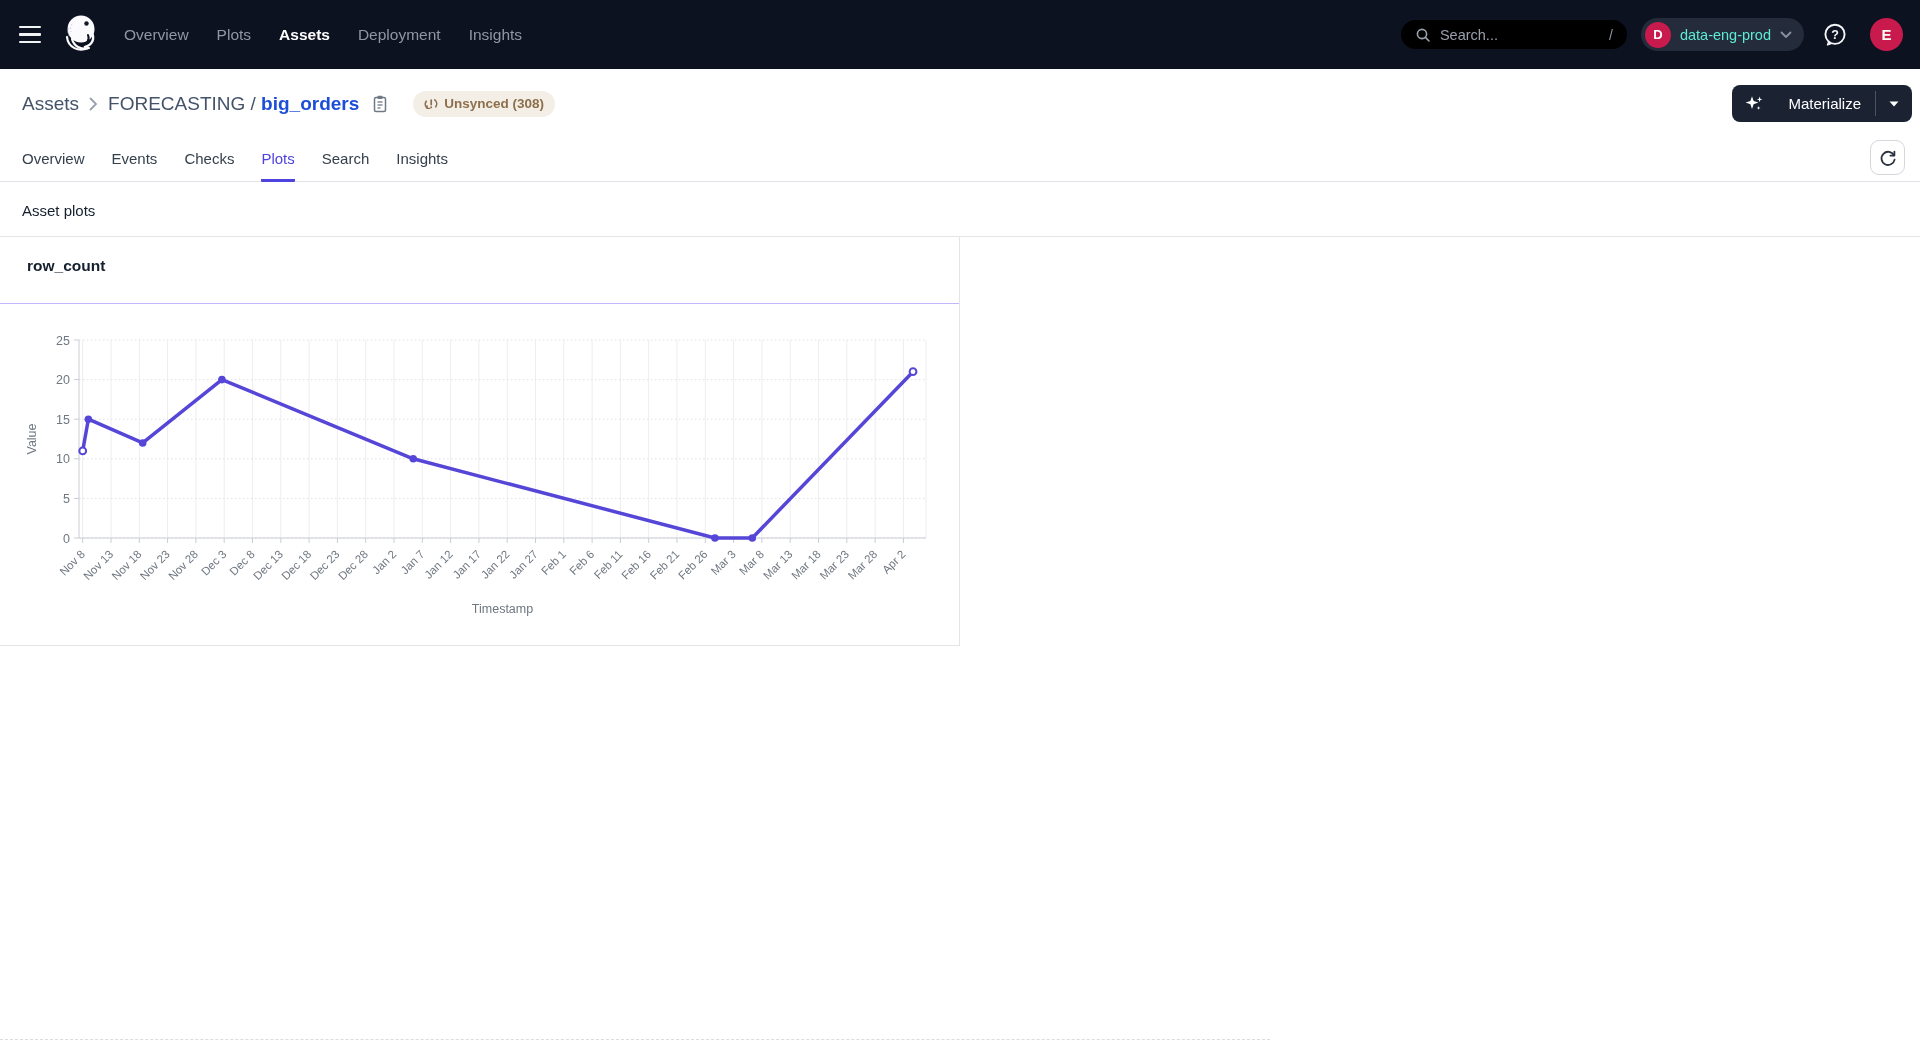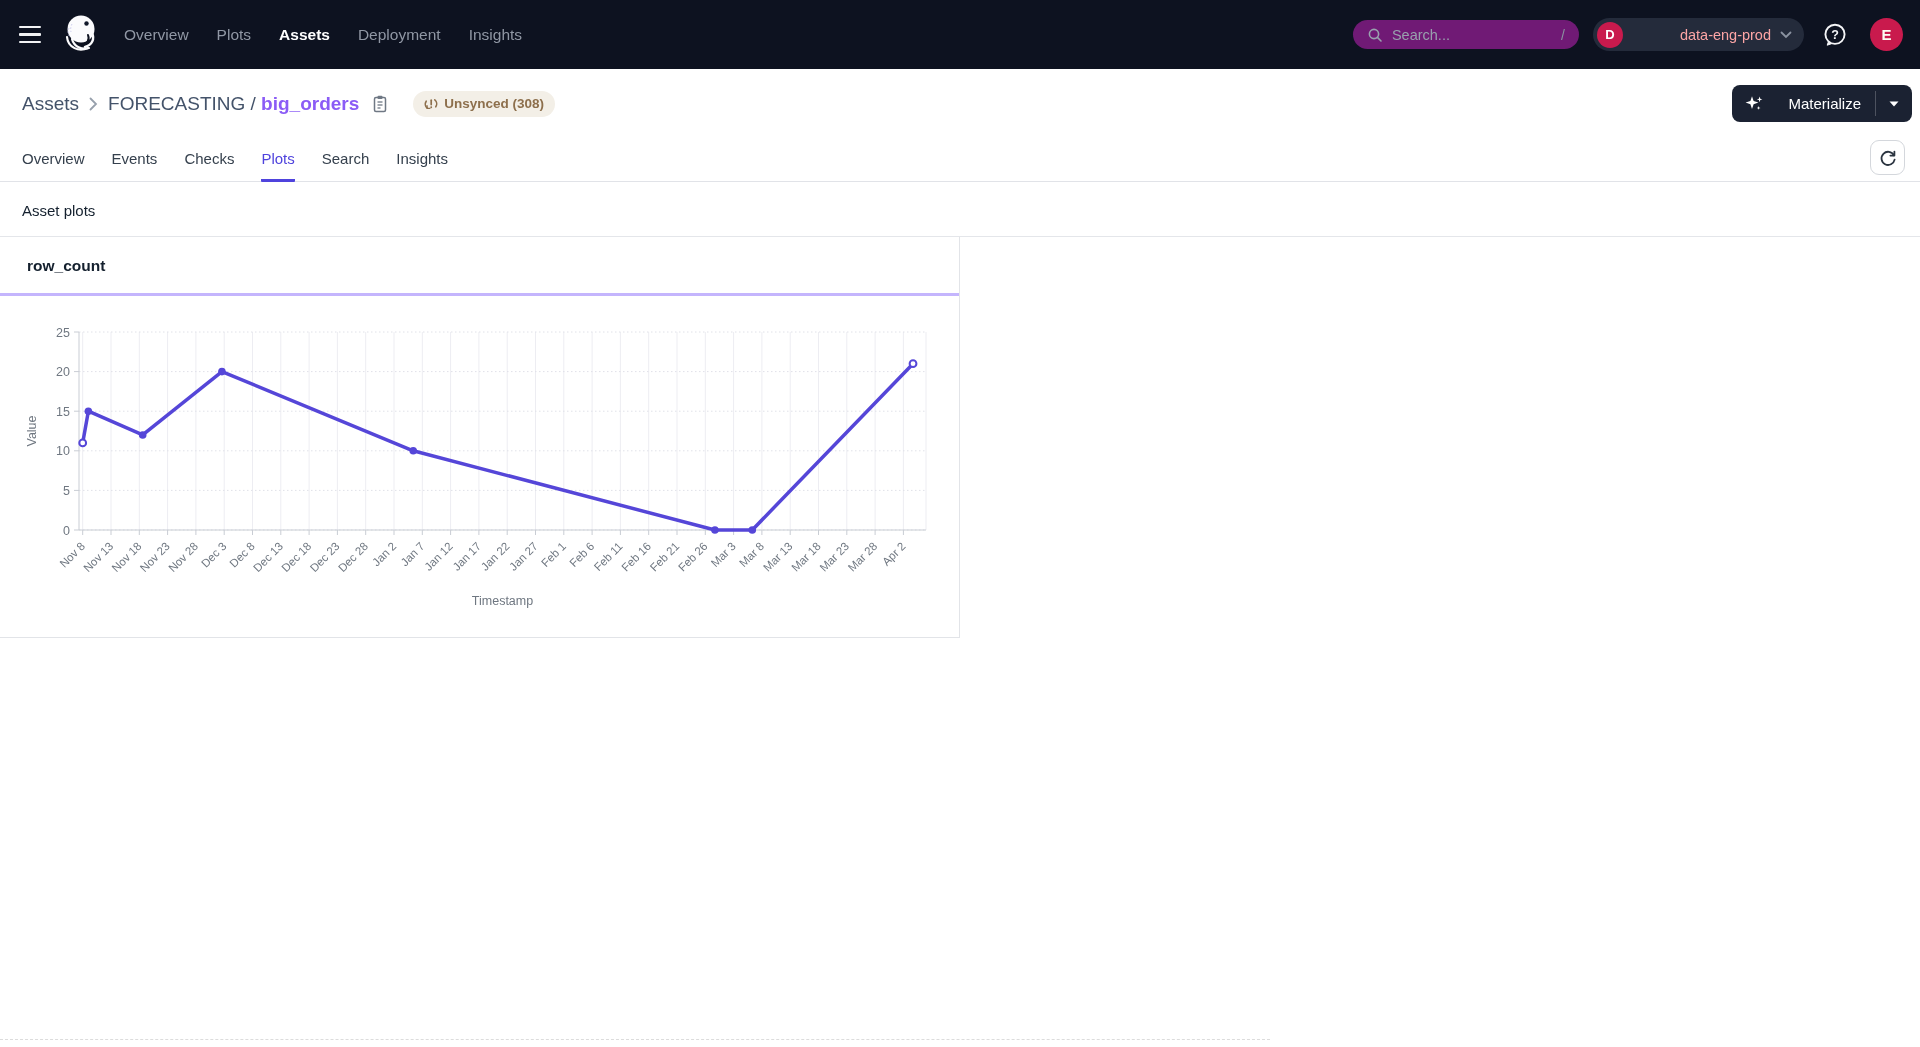--- a/index.html
+++ b/index.html
@@ -10,40 +10,40 @@
   .navbar { height:69px; background:#0d1220; display:flex; align-items:center;
             padding:0 17px 0 16px; gap:0; }
   .hamburger { width:34px; height:34px; display:flex; flex-direction:column;
                justify-content:center; gap:5px; cursor:pointer; background:none; border:none; }
   .hamburger span { display:block; width:22px; height:2.5px; background:#f2f3f5; border-radius:1px; margin-left:3px; }
   .logo { width:40px; height:44px; margin:0 14px 0 12px; }
   .nav-links { display:flex; align-items:center; gap:28px; margin-left:8px; }
   .nav-link { color:#9097a4; font-size:15.5px; cursor:pointer; }
   .nav-link.active { color:#ffffff; font-weight:700; }
   .nav-right { margin-left:auto; display:flex; align-items:center; gap:14px; }
-  .search-pill { width:226px; height:29px; background:#701a75; border-radius:15px;
+  .search-pill { width:226px; height:29px; background:#000000; border-radius:15px;
                  display:flex; align-items:center; padding:0 14px; gap:9px; cursor:text; }
   .search-pill .ph { color:#98a0ad; font-size:14.5px; }
   .search-pill .slash { margin-left:auto; color:#8b93a1; font-size:14px; }
   .deploy-pill { height:33px; background:#242b3b; border-radius:17px; display:flex;
                  align-items:center; gap:9px; padding:0 12px 0 4px; cursor:pointer; }
   .d-badge { width:26px; height:26px; border-radius:50%; background:#c91a4d; color:#fff;
              font-size:13px; font-weight:700; display:flex; align-items:center; justify-content:center; }
-  .deploy-pill .lbl { color:#fca5a5; font-size:14.5px;margin-left:48px; }
+  .deploy-pill .lbl { color:#5eead4; font-size:14.5px; }
   .help-btn { background:none; border:none; cursor:pointer; display:flex; margin-left:4px; }
   .avatar { width:33px; height:33px; border-radius:50%; background:#c91a4d; color:#fdfdf4;
             font-size:15px; font-weight:700; display:flex; align-items:center; justify-content:center;
             margin-left:8px; cursor:pointer; }
 
   
   .page-header { display:flex; align-items:center; padding:16px 8px 14px 22px; }
   .breadcrumb { display:flex; align-items:center; gap:10px; font-size:19px; }
   .bc-root { color:#44536a; cursor:pointer; }
   .bc-group { color:#44536a; }
-  .bc-asset { color:#8b5cf6; font-weight:700; }
+  .bc-asset { color:#1d4ed8; font-weight:700; }
   .copy-icon { margin-left:2px; cursor:pointer; display:flex; }
   .unsynced-badge { margin-left:14px; height:26px; border-radius:13px; background:#f3efe7;
                     color:#8d6f4c; font-size:13.5px; display:flex; align-items:center;
                     gap:6px; padding:0 11px; cursor:pointer;font-weight:bold; }
   .header-actions { margin-left:auto; display:flex; }
   .mat-btn { height:37px; background:#1b2232; border:none; border-radius:8px; color:#fff;
              display:flex; align-items:stretch; cursor:pointer; overflow:hidden; padding:0; }
   .mat-main { display:flex; align-items:center; gap:24px; padding:0 14px 0 13px; font-size:15px; color:#fff; }
   .mat-sep { width:1px; background:rgba(255,255,255,0.22); margin:6px 0; }
   .mat-caret { display:flex; align-items:center; padding:0 13px; }
@@ -56,21 +56,21 @@
          border-bottom:3px solid transparent; margin-bottom:-1px; padding-top:2px; }
   .tab.active { color:#4f43dd; font-weight:400; border-bottom-color:#4f43dd; border-radius:1px; }
   .refresh-btn { position:absolute; right:15px; top:4px; width:35px; height:35px;
                  border:1px solid #d4d7dc; background:#fff; border-radius:9px; cursor:pointer;
                  display:flex; align-items:center; justify-content:center; }
 
   
   .section-head { padding:20px 22px 17px 22px; border-bottom:1px solid #e4e6ea; }
   .section-head h2 { font-size:15px; color:#14202e; font-weight:400; }
   .plot-panel { width:960px; border-right:1px solid #e2e4e8; border-bottom:1px solid #e2e4e8; }
-  .plot-panel .panel-head { padding:20px 22px 18px 27px; border-bottom:3px solid #c4b5fd; }
+  .plot-panel .panel-head { padding:20px 22px 28px 27px; border-bottom:1px solid #c4b5fd; }
   .plot-panel .panel-head h3 { font-size:15.5px; color:#14202e; font-weight:700; }
   .chart-wrap { padding:0; }
   svg text { font-family:"Liberation Sans", sans-serif; }
 
   .bottom-dotted { position:absolute; left:0; bottom:7px; width:1270px;
                    border-top:1px dashed #dcdcdc; }
 </style>
 </head>
 <body>
 

